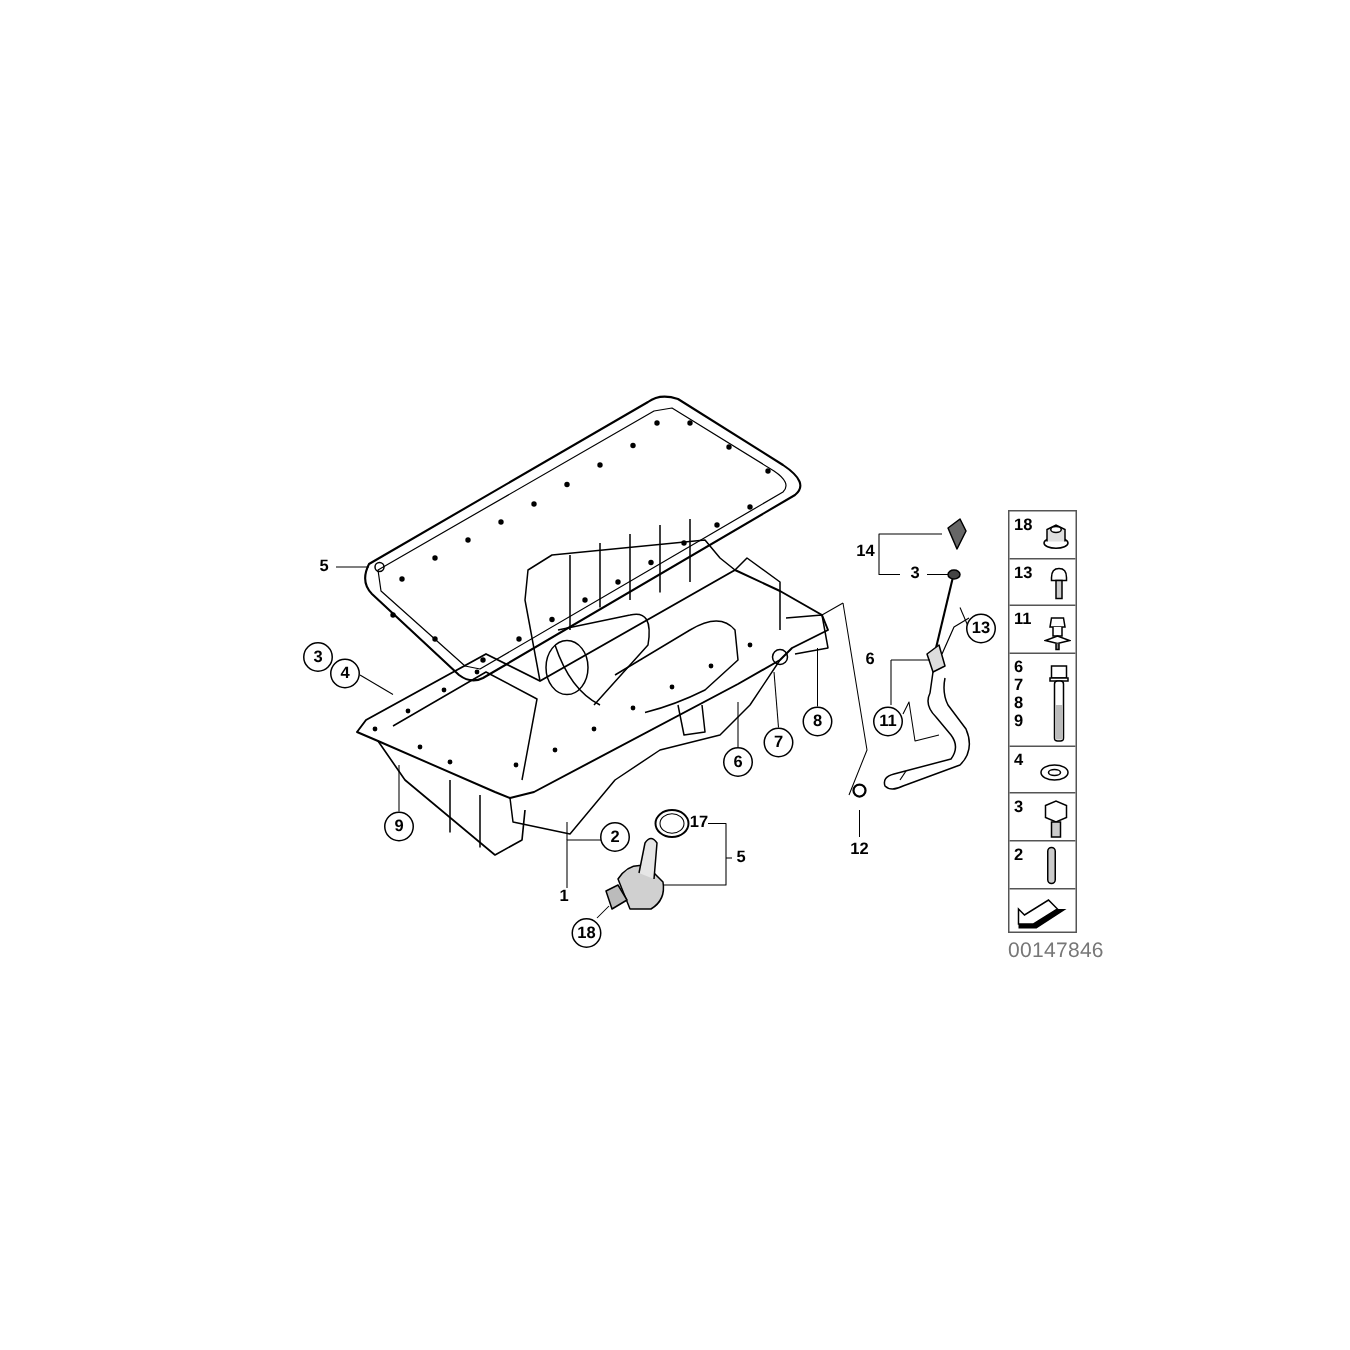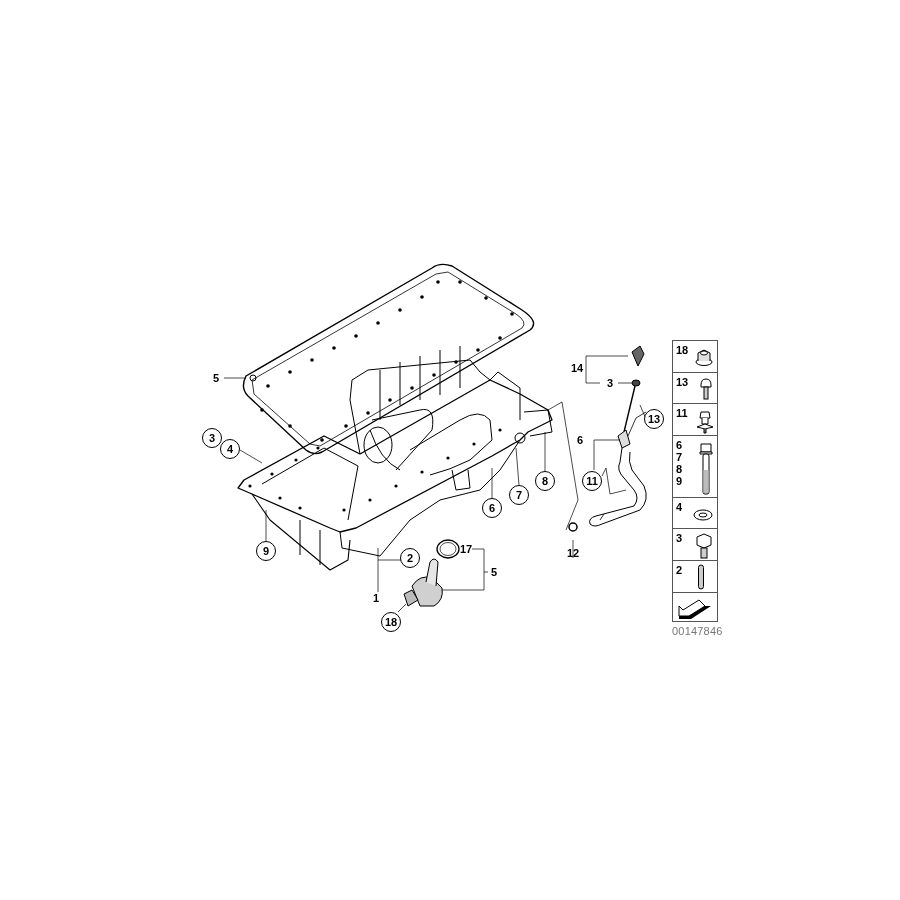--- a/index.html
+++ b/index.html
@@ -8,21 +8,21 @@
   #diagram { position: absolute; left: 0; top: 0; width: 900px; height: 900px; }
   .callout-num { position: absolute; font-size: 11px; font-weight: bold; line-height: 1; transform: translate(-50%, -50%); white-space: nowrap; }
   .circle-label { position: absolute; width: 20px; height: 20px; border: 1.2px solid #000; border-radius: 50%;
                   background: #fff; display: flex; align-items: center; justify-content: center;
                   font-size: 11px; font-weight: bold; transform: translate(-50%, -50%); box-sizing: border-box; }
   #legend-panel { position: absolute; left: 672px; top: 340px; width: 46px; height: 282px; border: 1px solid #555; box-sizing: border-box; background: #fff; }
   .legend-row { position: absolute; left: 0; width: 100%; border-bottom: 1px solid #555; box-sizing: border-box; }
   .legend-row:last-child { border-bottom: none; }
   .legend-nums { position: absolute; left: 3px; top: 3px; font-size: 11px; font-weight: bold; line-height: 12px; }
   .legend-icon { position: absolute; right: 3px; }
-  #ref-code { position: absolute; left: 672px; top: 625px; width: 46px; text-align: right; font-size: 11px; color: #777; letter-spacing: 0.2px; }
+  #ref-code { position: absolute; left: 672px; top: 625px; width: 46px; text-align: right; font-size: 14px; color: #777; letter-spacing: 0.2px; }
 </style>
 </head>
 <body>
 
 <div id="diagram">
   <svg width="900" height="900" viewBox="0 0 900 900">
     <g fill="none" stroke="#000" stroke-width="1" stroke-linejoin="round">
 
       <g>
         <path d="M246 376 L432 268 Q440 262 452 266 L522 310 Q540 322 530 330 L322 452 Q314 456 306 450 L248 396 Q240 388 246 376 Z" stroke-width="1.4"></path>
@@ -143,21 +143,21 @@
   <div class="circle-label" style="left:410px;top:558px">2</div>
   <div class="callout-num" style="left:466px;top:549px">17</div>
   <div class="callout-num" style="left:494px;top:572px">5</div>
   <div class="callout-num" style="left:376px;top:598px">1</div>
   <div class="circle-label" style="left:391px;top:622px">18</div>
   <div class="callout-num" style="left:577px;top:368px">14</div>
   <div class="callout-num" style="left:610px;top:383px">3</div>
   <div class="circle-label" style="left:654px;top:419px">13</div>
   <div class="callout-num" style="left:580px;top:440px">6</div>
   <div class="circle-label" style="left:592px;top:481px">11</div>
-  <div class="callout-num" style="left:573px;top:553px">12</div>
+  <div class="callout-num" style="left:573px;top:567px">12</div>
 
   
   <div id="legend-panel">
     <div class="legend-row" style="top:0;height:32px">
       <div class="legend-nums">18</div>
       <svg class="legend-icon" style="top:6px" width="20" height="20" viewBox="0 0 20 20">
         <ellipse cx="10" cy="15" rx="8" ry="3.5" fill="#fff" stroke="#000"></ellipse>
         <path d="M4 14 L4 6 L10 3 L16 6 L16 14" fill="#e0e0e0" stroke="#000"></path>
         <ellipse cx="10" cy="6" rx="3.5" ry="2" fill="#fff" stroke="#000"></ellipse>
       </svg>

